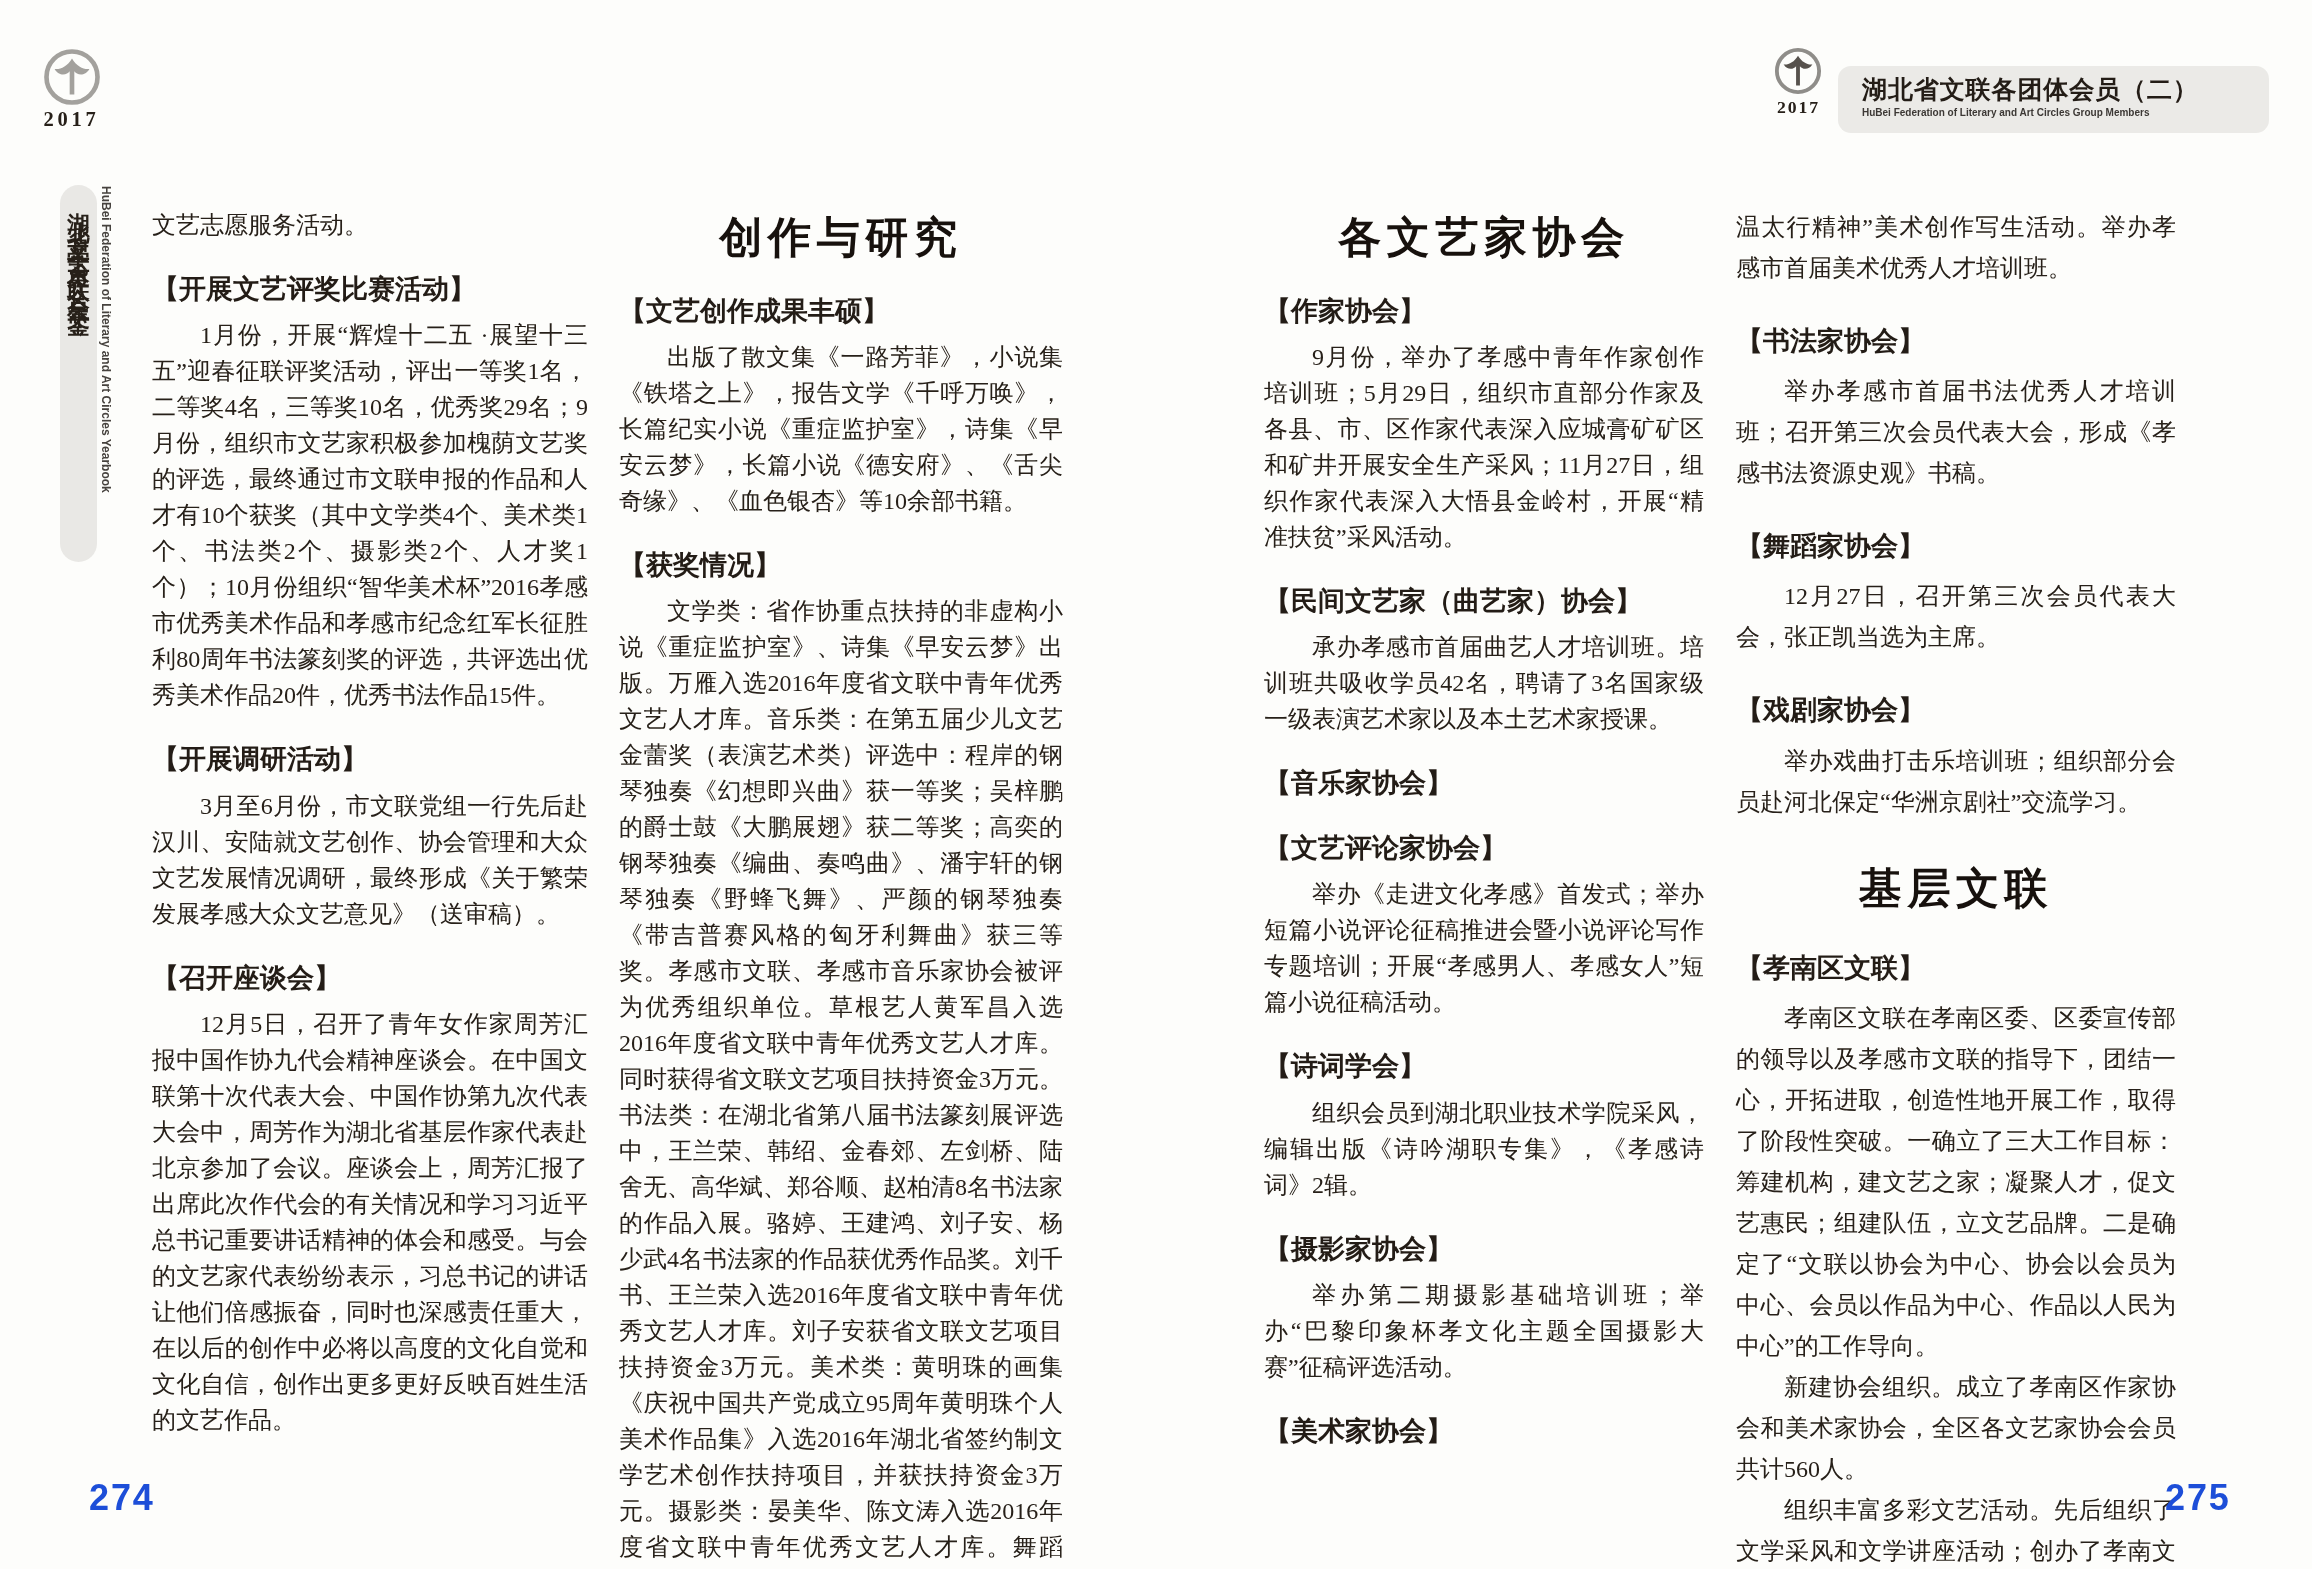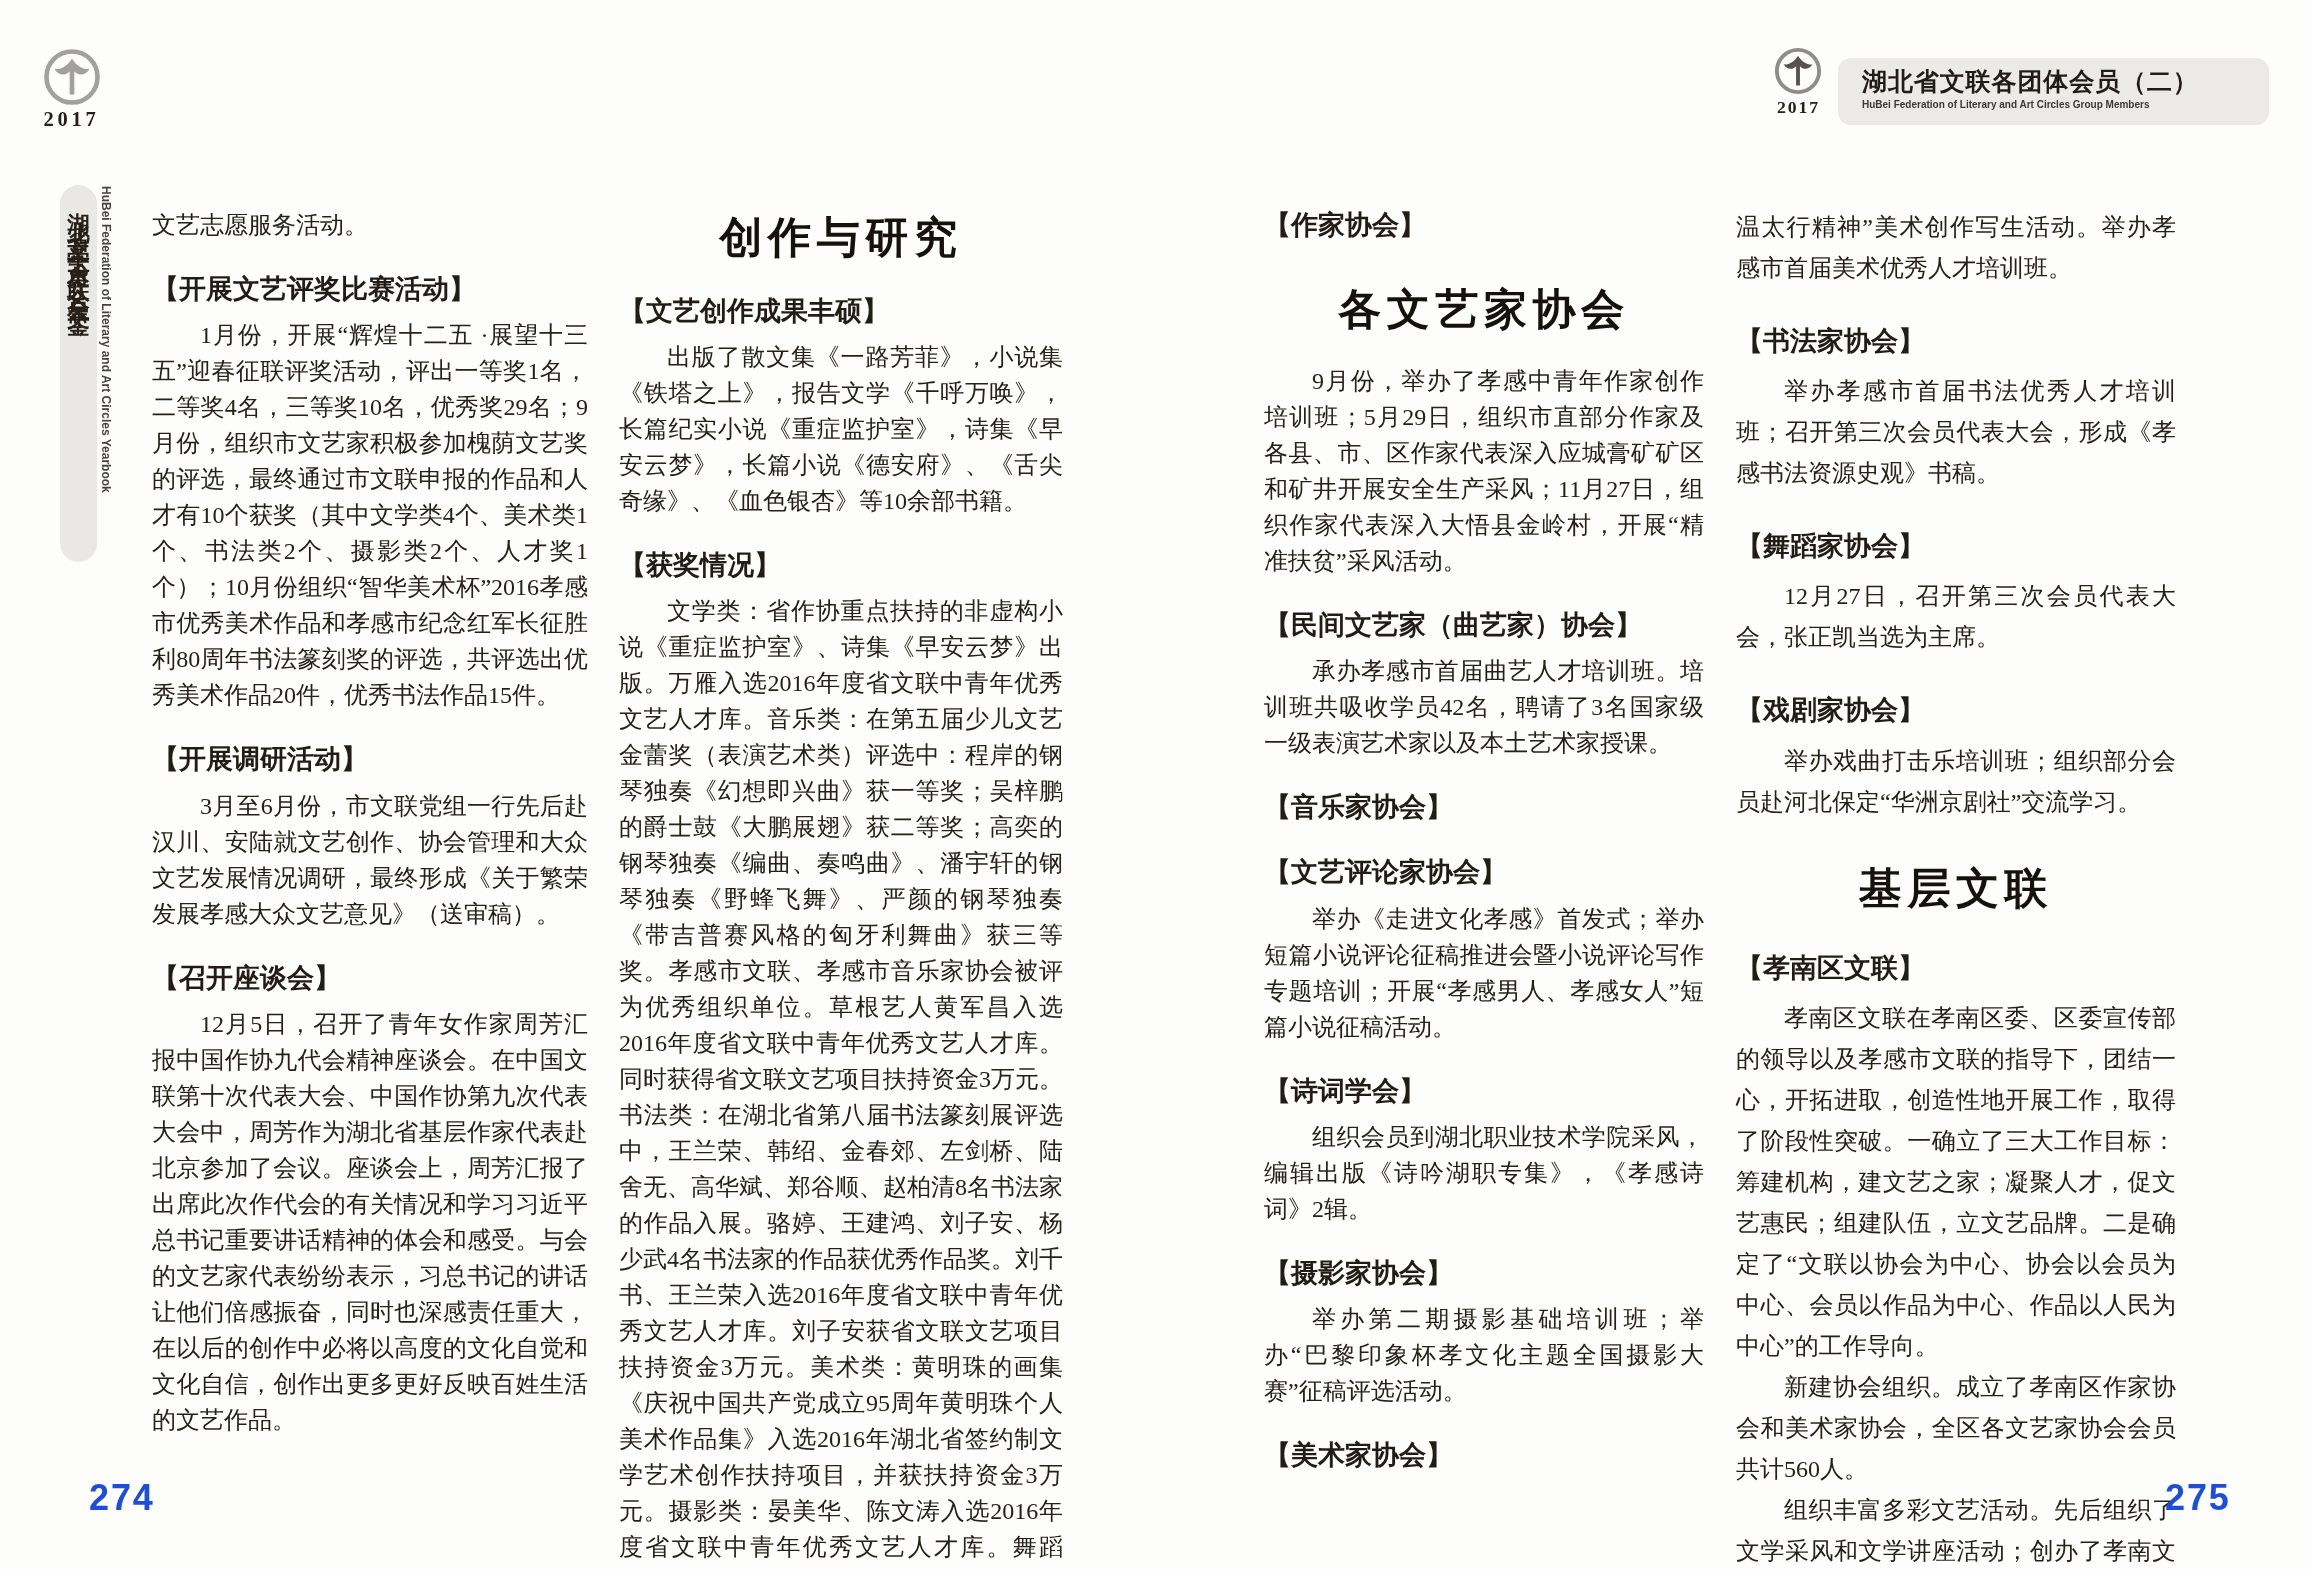--- a/index.html
+++ b/index.html
@@ -23,21 +23,21 @@
                font-weight:bold; font-size:22.4px; letter-spacing:8.4px; padding-top:10.3px;
                color:#272019; }
   .sb-en     { position:absolute; left:99px; top:186px; height:382px;
                writing-mode:vertical-rl; font-family:"Liberation Sans", sans-serif;
                font-weight:bold; font-size:12px; color:#46423e; white-space:nowrap; }
 
   
   .hd-emblem { position:absolute; left:1774px; top:47px; width:48px; height:48px; }
   .hd-year   { position:absolute; left:1767px; top:97px; width:63px; text-align:center;
                font-weight:bold; font-size:17.7px; letter-spacing:1.9px; }
-  .hd-box    { position:absolute; left:1838px; top:58px; width:431px; height:67px;
+  .hd-box    { position:absolute; left:1838px; top:66px; width:431px; height:67px;
                background:#ebeae7; border-radius:13px; padding:8.4px 9.3px 0 24px; }
   .hd-title  { font-family:"Liberation Sans", sans-serif; font-weight:bold;
                font-size:25px; line-height:30px; letter-spacing:0.9px; color:#231c16; }
   .hd-sub    { font-family:"Liberation Sans", sans-serif; font-weight:bold;
                font-size:10px; line-height:18.6px; color:#3c3835; }
 
   
   .col  { position:absolute; top:203px; }
   .col1 { left:152px;  width:436px; }
   .col2 { left:619px;  width:444px; }
@@ -107,22 +107,22 @@
         <div class="blk p">12月5日，召开了青年女作家周芳汇报中国作协九代会精神座谈会。在中国文联第十次代表大会、中国作协第九次代表大会中，周芳作为湖北省基层作家代表赴北京参加了会议。座谈会上，周芳汇报了出席此次作代会的有关情况和学习习近平总书记重要讲话精神的体会和感受。与会的文艺家代表纷纷表示，习总书记的讲话让他们倍感振奋，同时也深感责任重大，在以后的创作中必将以高度的文化自觉和文化自信，创作出更多更好反映百姓生活的文艺作品。</div>
       </section>
     <section class="col col2">
         <div class="blk t">创作与研究</div>
         <div class="blk h">【文艺创作成果丰硕】</div>
         <div class="blk p">出版了散文集《一路芳菲》，小说集《铁塔之上》，报告文学《千呼万唤》，长篇纪实小说《重症监护室》，诗集《早安云梦》，长篇小说《德安府》、《舌尖奇缘》、《血色银杏》等10余部书籍。</div>
         <div class="blk h">【获奖情况】</div>
         <div class="blk p">文学类：省作协重点扶持的非虚构小说《重症监护室》、诗集《早安云梦》出版。万雁入选2016年度省文联中青年优秀文艺人才库。音乐类：在第五届少儿文艺金蕾奖（表演艺术类）评选中：程岸的钢琴独奏《幻想即兴曲》获一等奖；吴梓鹏的爵士鼓《大鹏展翅》获二等奖；高奕的钢琴独奏《编曲、奏鸣曲》、潘宇轩的钢琴独奏《野蜂飞舞》、严颜的钢琴独奏《带吉普赛风格的匈牙利舞曲》获三等奖。孝感市文联、孝感市音乐家协会被评为优秀组织单位。草根艺人黄军昌入选2016年度省文联中青年优秀文艺人才库。同时获得省文联文艺项目扶持资金3万元。书法类：在湖北省第八届书法篆刻展评选中，王兰荣、韩绍、金春郊、左剑桥、陆舍无、高华斌、郑谷顺、赵柏清8名书法家的作品入展。骆婷、王建鸿、刘子安、杨少武4名书法家的作品获优秀作品奖。刘千书、王兰荣入选2016年度省文联中青年优秀文艺人才库。刘子安获省文联文艺项目扶持资金3万元。美术类：黄明珠的画集《庆祝中国共产党成立95周年黄明珠个人美术作品集》入选2016年湖北省签约制文学艺术创作扶持项目，并获扶持资金3万元。摄影类：晏美华、陈文涛入选2016年度省文联中青年优秀文艺人才库。舞蹈类：李雯编排的舞蹈《古窑新韵》获第四届湖北省舞蹈“金凤奖”（非职业类）三等奖。</div>
       </section>
     <section class="col col3">
+        <div class="blk t">各文艺家协会</div>
         <div class="blk h">【作家协会】</div>
-        <div class="blk t">各文艺家协会</div>
         <div class="blk p">9月份，举办了孝感中青年作家创作培训班；5月29日，组织市直部分作家及各县、市、区作家代表深入应城膏矿矿区和矿井开展安全生产采风；11月27日，组织作家代表深入大悟县金岭村，开展“精准扶贫”采风活动。</div>
         <div class="blk h">【民间文艺家（曲艺家）协会】</div>
         <div class="blk p">承办孝感市首届曲艺人才培训班。培训班共吸收学员42名，聘请了3名国家级一级表演艺术家以及本土艺术家授课。</div>
         <div class="blk h">【音乐家协会】</div>
         <div class="blk h">【文艺评论家协会】</div>
         <div class="blk p">举办《走进文化孝感》首发式；举办短篇小说评论征稿推进会暨小说评论写作专题培训；开展“孝感男人、孝感女人”短篇小说征稿活动。</div>
         <div class="blk h">【诗词学会】</div>
         <div class="blk p">组织会员到湖北职业技术学院采风，编辑出版《诗吟湖职专集》，《孝感诗词》2辑。</div>
         <div class="blk h">【摄影家协会】</div>
         <div class="blk p">举办第二期摄影基础培训班；举办“巴黎印象杯孝文化主题全国摄影大赛”征稿评选活动。</div>

